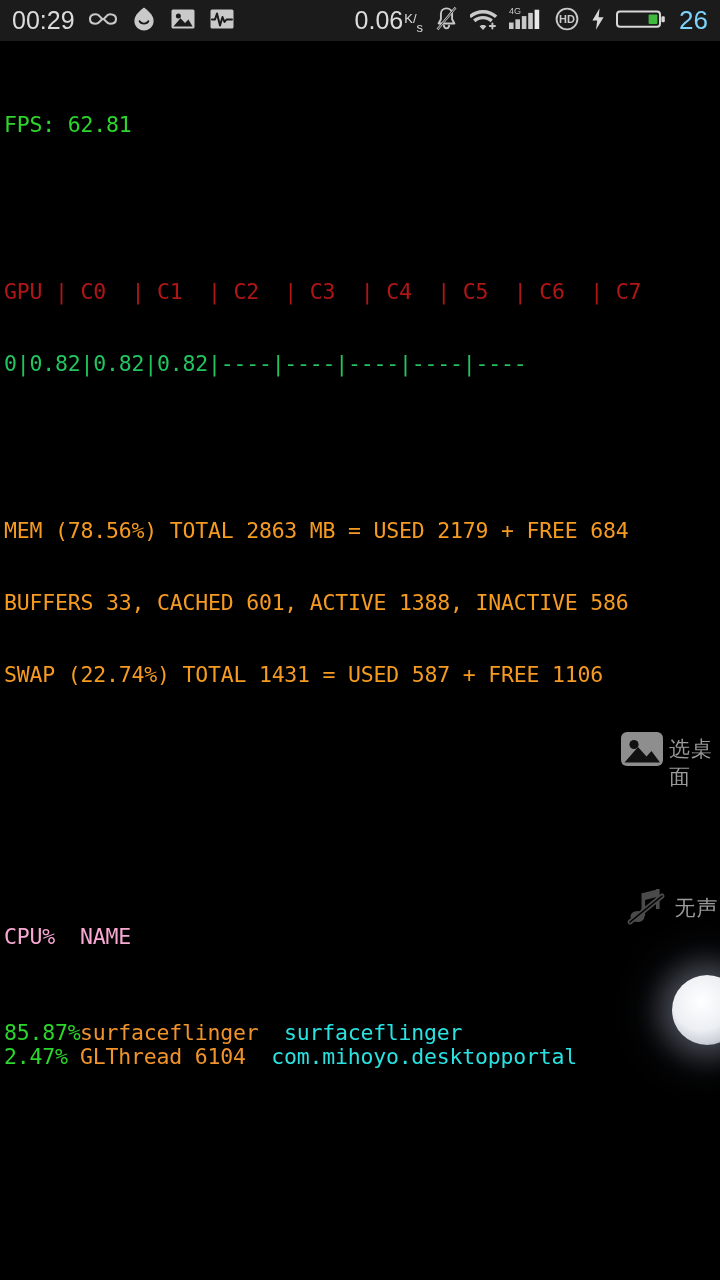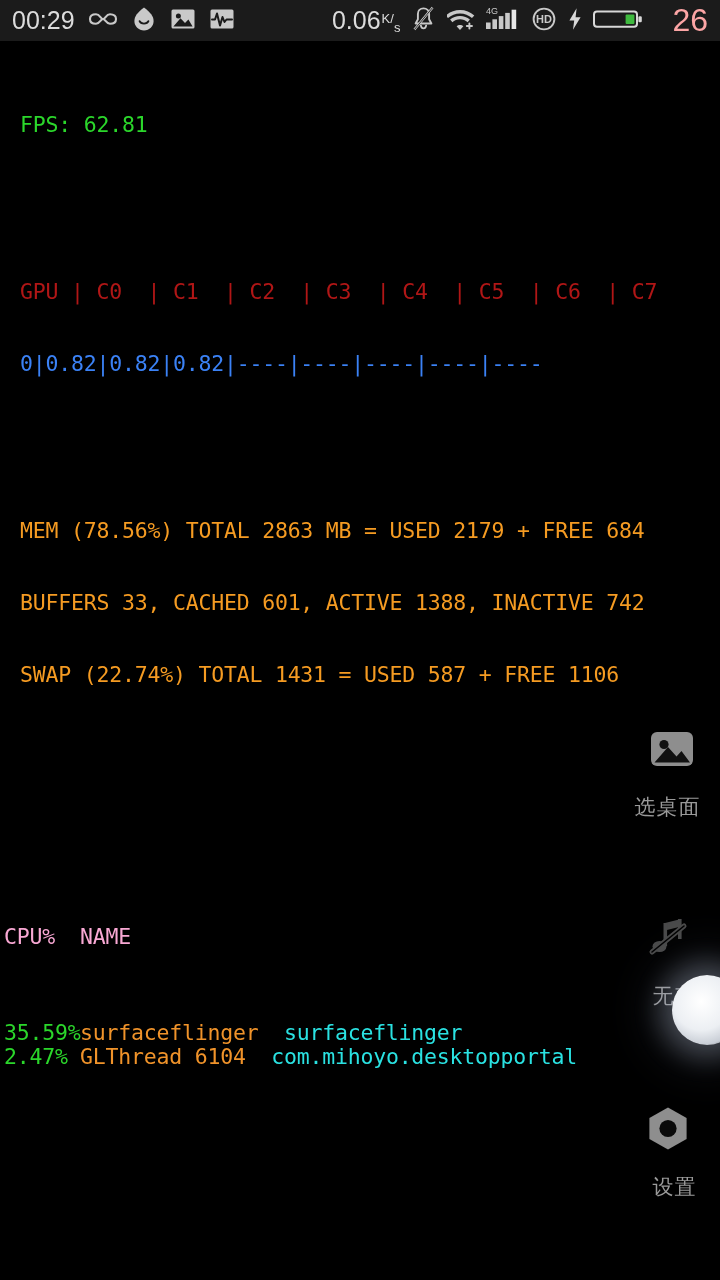--- a/index.html
+++ b/index.html
@@ -19,58 +19,58 @@
     padding:0 12px;
     font-family:"Liberation Sans", sans-serif;
     color:#d8d8d8;
   }
   .sb-left{ display:flex; align-items:center; gap:13px; }
   .sb-right{ display:flex; align-items:center; gap:11px; margin-left:auto;justify-content:center; }
   .sb-clock{ font-size:25px; letter-spacing:0px; color:#dcdcdc; font-weight:400; }
   .sb-net{ font-size:25px; color:#dcdcdc; }
   .sb-netunit{ font-size:13px; color:#dcdcdc; position:relative; top:-6px; margin-left:1px;}
   .sb-netunit sub{ font-size:13px; position:relative; top:6px; }
-  .sb-batt-num{ font-size:32px; color:#fca5a5; margin-left:18px; }
+  .sb-batt-num{ font-size:26px; color:#7dd3fc; margin-left:2px; }
   .ico{ display:inline-block; }
 
   
   #overlay{
     position:absolute; top:41px; left:0; width:720px;
     padding-left:4px;
     font-family:"DejaVu Sans Mono", monospace;
     font-size:21.5px;
     line-height:23.9px;
     white-space:pre;
     letter-spacing:-0.2px;
   }
-  .ln{ white-space:pre;margin-left:16px; }
+  .ln{ white-space:pre; }
   .blank{ height:23.9px; }
 
   .c-fps   { color:#2bd72b; }
   .c-temp  { color:#2ae2e2; }
   .c-gpuhd { color:#b01616; }
-  .c-gpuval{ color:#3b82f6; }
+  .c-gpuval{ color:#22c55e; }
   .c-mem   { color:#f59b22; }
   .c-cpu   { color:#22cc22; }
   .c-hdr   { color:#f9a8d4; }
   .c-pct   { color:#2bd72b; }
   .c-thread{ color:#f0932a; }
   .c-pkg   { color:#2ae2e2; }
 
   .prow{ display:block; white-space:pre; }
   .pct{ display:inline-block; width:76px; }
 
   
   #panel{
     position:absolute; right:0; top:720px;
     width:120px;
     display:flex; flex-direction:column; align-items:center;
     font-family:"Liberation Sans", sans-serif;
   }
-  .pitem{ display:flex; flex-direction:column; align-items:flex-end;margin-left:15px; }
+  .pitem{ display:flex; flex-direction:row; align-items:flex-start;margin-left:15px; }
   .pitem .picon{ width:58px; height:58px; display:flex; align-items:center; justify-content:center; }
   .pitem .plabel{
     margin-top:15px;
     font-size:21px; color:#9a9a9a; letter-spacing:1px;
   }
   .gap1{ height:88px; }
   .gap2{ height:90px; }
 
   
   #ball{
@@ -183,29 +183,29 @@
   <div id="overlay">
 
     <div class="ln c-fps">FPS: 62.81</div>
     <div class="blank"></div>
 
     <div class="ln c-gpuhd">GPU | C0  | C1  | C2  | C3  | C4  | C5  | C6  | C7</div>
     <div class="ln c-gpuval">0|0.82|0.82|0.82|----|----|----|----|----</div>
     <div class="blank"></div>
 
     <div class="ln c-mem">MEM (78.56%) TOTAL 2863 MB = USED 2179 + FREE 684</div>
-    <div class="ln c-mem">BUFFERS 33, CACHED 601, ACTIVE 1388, INACTIVE 742</div>
+    <div class="ln c-mem">BUFFERS 33, CACHED 601, ACTIVE 1388, INACTIVE 586</div>
     <div class="ln c-mem">SWAP (22.74%) TOTAL 1431 = USED 587 + FREE 1106</div>
     <div class="blank"></div>
 
     <div class="blank"></div>
 
     <div class="prow"><span class="pct c-hdr">CPU%</span><span class="c-hdr">NAME</span></div>
 
-    <div id="process-list"><div class="prow"><span class="pct c-pct">35.59%</span><span class="c-thread">surfaceflinger</span><span>  </span><span class="c-pkg">surfaceflinger</span></div><div class="prow"><span class="pct c-pct">2.47%</span><span class="c-thread">GLThread 6104</span><span>  </span><span class="c-pkg">com.mihoyo.desktopportal</span></div></div>
+    <div id="process-list"><div class="prow"><span class="pct c-pct">85.87%</span><span class="c-thread">surfaceflinger</span><span>  </span><span class="c-pkg">surfaceflinger</span></div><div class="prow"><span class="pct c-pct">2.47%</span><span class="c-thread">GLThread 6104</span><span>  </span><span class="c-pkg">com.mihoyo.desktopportal</span></div></div>
   </div>
 
   <div id="panel">
 
     <div class="pitem">
       <span class="picon">
         <svg width="54" height="54" viewBox="0 0 54 54">
           <rect x="6" y="10" width="42" height="34" rx="6" fill="#8e8e8e"></rect>
           <circle cx="19" cy="22.5" r="4.6" fill="#111111"></circle>
           <path d="M9.5 40.5 L23 25 L31.5 34.5 L36.5 29 L45 40.5 Z" fill="#111111"></path>
@@ -225,25 +225,16 @@
           <ellipse cx="18.5" cy="35.5" rx="7" ry="5.6" fill="#4a4a4a"></ellipse>
           <line x1="11" y1="41" x2="43" y2="15" stroke="#4a4a4a" stroke-width="5" stroke-linecap="round"></line>
           <line x1="11" y1="41" x2="43" y2="15" stroke="#000000" stroke-width="1.6" stroke-linecap="round"></line>
         </svg>
       </span>
       <span class="plabel">无声</span>
     </div>
 
     <div class="gap2"></div>
 
-    <div class="pitem">
-      <span class="picon">
-        <svg width="54" height="54" viewBox="0 0 54 54">
-          <path d="M27 5.5 L45.6 16 L45.6 37 L27 47.5 L8.4 37 L8.4 16 Z" fill="#8e8e8e"></path>
-          <circle cx="27" cy="26.5" r="8.6" fill="#0a0a0a"></circle>
-        </svg>
-      </span>
-      <span class="plabel">设置</span>
-    </div>
   </div>
 
   <div id="ball"></div>
 </div>
 
 </body></html>

